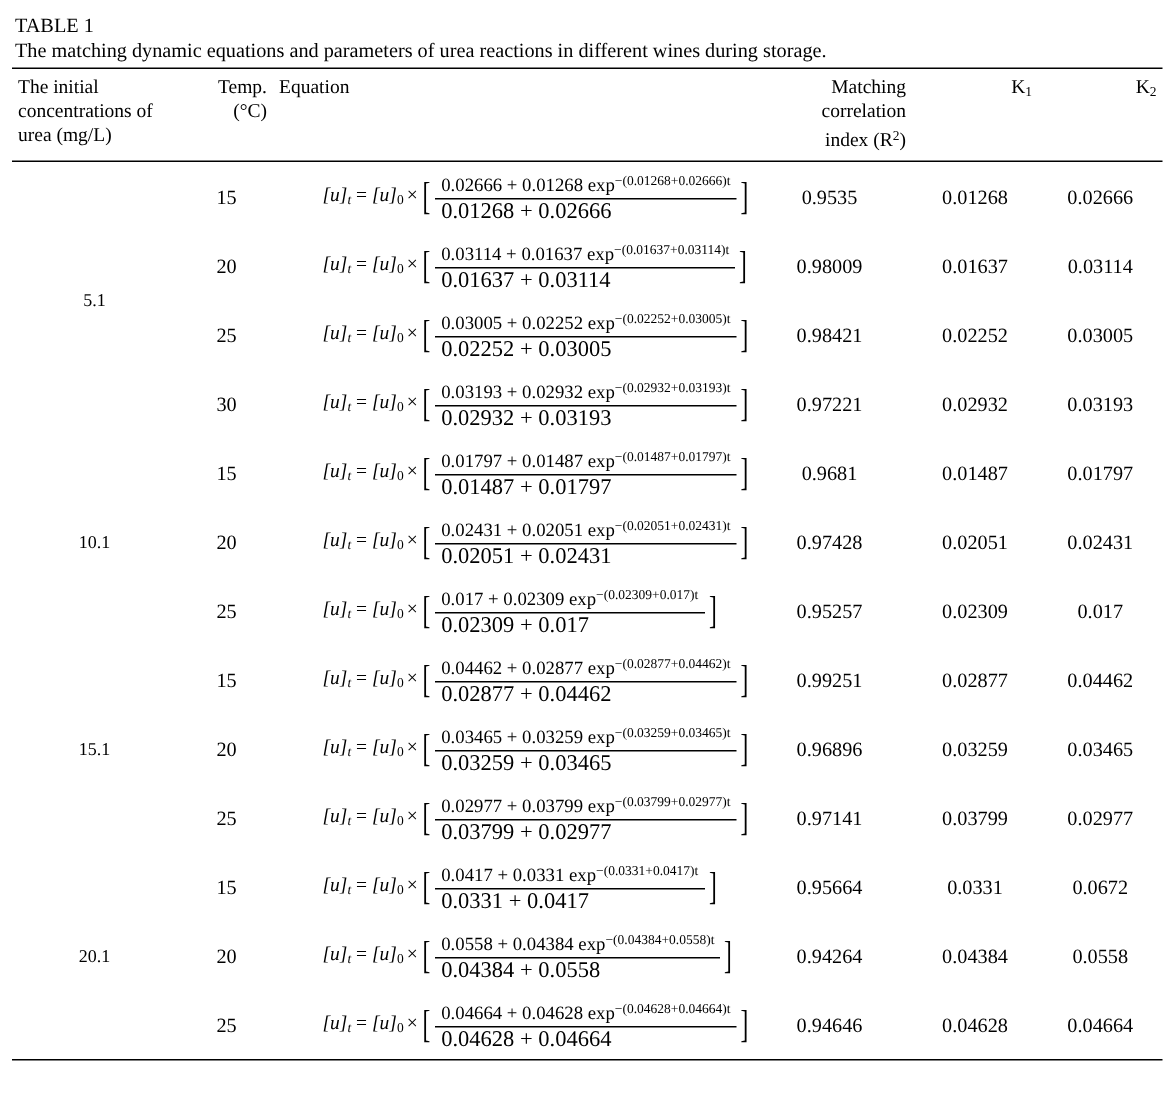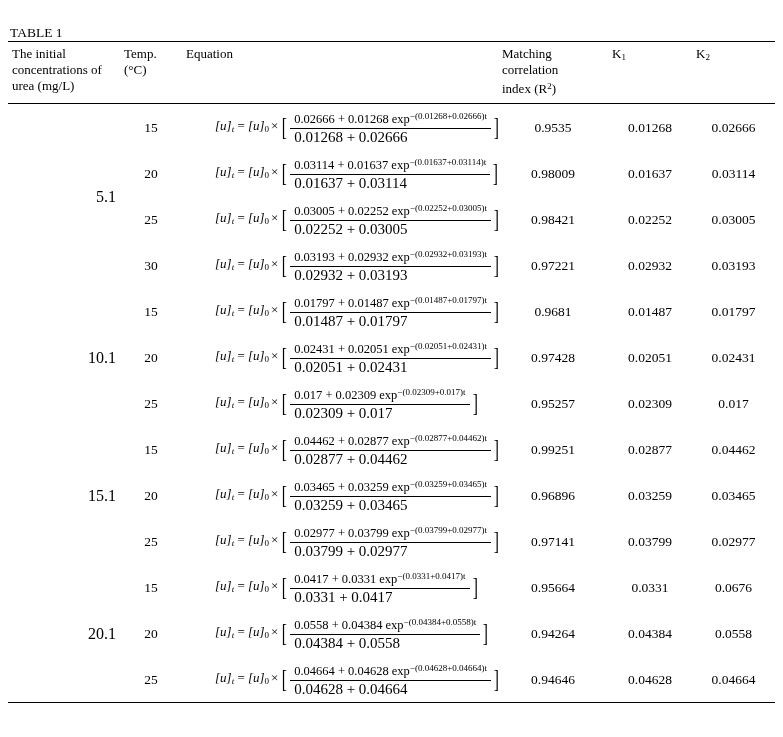--- a/index.html
+++ b/index.html
@@ -12,21 +12,21 @@
     height: 737px;
     font-family: "Liberation Serif", serif;
     color: #000000;
     overflow: hidden;
   }
   .page {
     position: relative;
     width: 647px;
     height: 737px;
     box-sizing: border-box;
-    padding: 24px 8px 0 8px;
+    padding: 8px 8px 0 8px;
   }
   .table-label {
     font-size: 13.5px;
     line-height: 17px;
     padding-left: 2px;
   }
   .table-caption {
     font-size: 13.5px;
     line-height: 17px;
     padding-left: 2px;
@@ -41,32 +41,32 @@
     font-weight: normal;
     font-size: 13px;
     vertical-align: top;
     padding: 4px 4px 6px 4px;
     text-align: left;
     border-top: 1.6px solid #000;
     border-bottom: 1px solid #000;
     line-height: 16px;
   }
   thead th.center {
-    text-align: left;
+    text-align: right;
   }
   tbody td {
     font-size: 13px;
     vertical-align: middle;
     padding: 5px 4px;
     line-height: 15px;
   }
   tbody td.conc {
-    text-align: right;
+    text-align: center;
     padding-left: 2px;
-    font-size: 16px;
+    font-size: 12px;
   }
   tbody td.temp {
     text-align: center;
     font-size: 13.5px;
     font-family: Liberation Serif, serif;
   }
   tbody td.eq {
     text-align: left;
     padding-left: 10px;
   }
@@ -136,20 +136,21 @@
     font-size: 9px;
     vertical-align: 4px;
   }
 </style>
 </head>
 <body>
 
 <div class="page">
 
   <div class="table-label">TABLE 1</div>
+  <div class="table-caption">The matching dynamic equations and parameters of urea reactions in different wines during storage.</div>
 
   <table class="main">
     <colgroup>
       <col style="width:112px">
       <col style="width:62px">
       <col style="width:316px">
       <col style="width:110px">
       <col style="width:84px">
       <col style="width:83px">
     </colgroup>
@@ -248,21 +249,21 @@
           <td class="num">0.97141</td>
           <td class="num">0.03799</td>
           <td class="num">0.02977</td>
         </tr>
         <tr>
           <td class="conc" rowspan="3">20.1</td>
           <td class="temp">15</td>
           <td class="eq"><span class="eqwrap"><span class="ital">[u]</span><span class="sub ital">t</span> = <span class="ital">[u]</span><span class="sub">0</span><span class="times">×</span><span class="brk">[</span><span class="frac"><span class="fnum">0.0417 + 0.0331 exp<span class="supexp">−(0.0331+0.0417)t</span></span><span class="fden">0.0331 + 0.0417</span></span><span class="brk">]</span></span></td>
           <td class="num">0.95664</td>
           <td class="num">0.0331</td>
-          <td class="num">0.0676</td>
+          <td class="num">0.0672</td>
         </tr>
         <tr>
           <td class="temp">20</td>
           <td class="eq"><span class="eqwrap"><span class="ital">[u]</span><span class="sub ital">t</span> = <span class="ital">[u]</span><span class="sub">0</span><span class="times">×</span><span class="brk">[</span><span class="frac"><span class="fnum">0.0558 + 0.04384 exp<span class="supexp">−(0.04384+0.0558)t</span></span><span class="fden">0.04384 + 0.0558</span></span><span class="brk">]</span></span></td>
           <td class="num">0.94264</td>
           <td class="num">0.04384</td>
           <td class="num">0.0558</td>
         </tr>
         <tr>
           <td class="temp">25</td>

